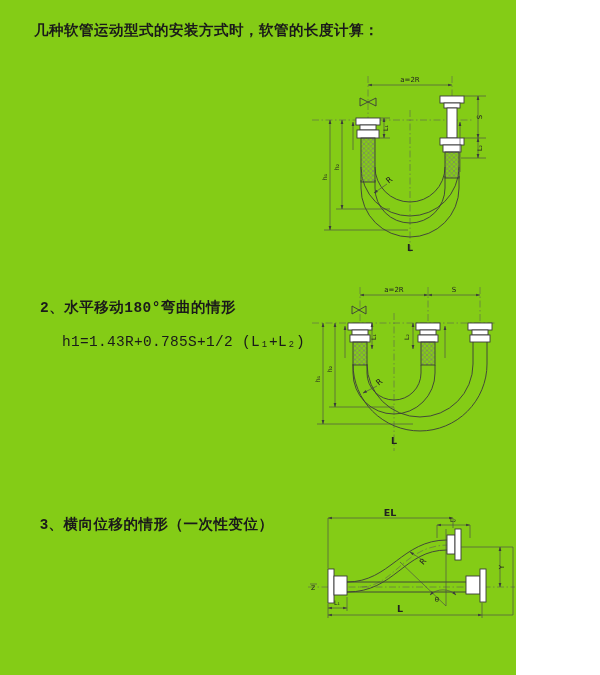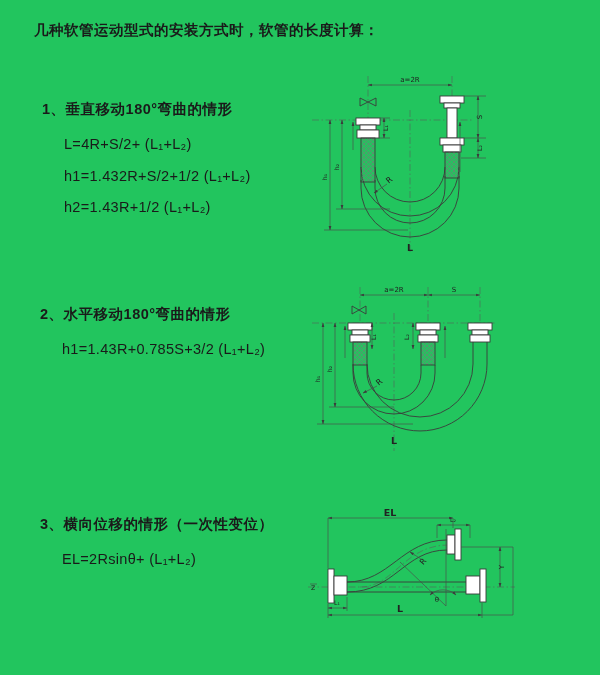--- a/index.html
+++ b/index.html
@@ -1,16 +1,16 @@
 <!DOCTYPE html>
 <html><head>
 <meta charset="utf-8">
 <style>
   html,body{margin:0;padding:0;background:#ffffff;}
-  #page{position:relative;width:600px;height:675px;background:#22c55e;overflow:hidden;
+  #page{position:relative;width:516px;height:675px;background:#84cc16;overflow:hidden;
         font-family:"Liberation Sans","DejaVu Sans",sans-serif;color:#1a1a1a;}
   .abs{position:absolute;}
   #doc-title{left:34px;top:21px;font-size:14.5px;font-weight:bold;letter-spacing:.5px;}
   .section{position:absolute;}
   .sec-heading{font-size:14.5px;font-weight:bold;letter-spacing:.5px;margin:0 0 10px 0;}
   .formula{font-size:14.5px;letter-spacing:.3px;margin:0 0 0 22px;height:31.5px;line-height:31.5px;white-space:pre;}
   svg{position:absolute;overflow:visible;}
   svg .ol{stroke:#3b3b3b;stroke-width:.9;fill:none;}
   svg .fw{stroke:#3b3b3b;stroke-width:.9;fill:#ffffff;}
   svg .dl{stroke:#4a4a4a;stroke-width:.65;fill:none;}
@@ -19,35 +19,28 @@
   svg text{fill:#222;font-family:"DejaVu Sans","Liberation Sans",sans-serif;}
   .t6{font-size:6.2px;} .t7{font-size:7px;} .t8{font-size:8px;} .t9{font-size:9.5px;font-weight:bold;}
 </style>
 </head>
 <body>
 
 <div id="page">
 
   <div id="doc-title" class="abs">几种软管运动型式的安装方式时，软管的长度计算：</div>
 
-  <div class="section" style="left:42px;top:100px;">
-    <div class="sec-heading">1、垂直移动180°弯曲的情形</div>
-    <div class="formula">L=4R+S/2+ (L₁+L₂)</div>
-    <div class="formula">h1=1.432R+S/2+1/2 (L₁+L₂)</div>
-    <div class="formula">h2=1.43R+1/2 (L₁+L₂)</div>
+
+  <div class="section" style="left:40px;top:298px;font-family:Liberation Mono, monospace;">
+    <div class="sec-heading">2、水平移动180°弯曲的情形</div>
+    <div class="formula">h1=1.43R+0.785S+1/2 (L₁+L₂)</div>
   </div>
 
-  <div class="section" style="left:40px;top:305px;">
-    <div class="sec-heading">2、水平移动180°弯曲的情形</div>
-    <div class="formula">h1=1.43R+0.785S+3/2 (L₁+L₂)</div>
-  </div>
-
-  <div class="section" style="left:40px;top:515px;">
+  <div class="section" style="left:40px;top:515px;text-align:center;">
     <div class="sec-heading">3、横向位移的情形（一次性变位）</div>
-    <div class="formula">EL=2Rsinθ+ (L₁+L₂)</div>
   </div>
 
   <svg style="left:310px;top:72px;" width="290" height="195" viewBox="0 0 290 195">
     <defs>
       <marker id="ar1" viewBox="0 0 10 10" refX="9.2" refY="5" markerWidth="6.5" markerHeight="6.5" orient="auto-start-reverse">
         <path d="M0,1.8 L10,5 L0,8.2 Z" fill="#3b3b3b"></path>
       </marker>
       <pattern id="hp1" width="4.5" height="4.5" patternUnits="userSpaceOnUse">
         <path d="M0,0 L4.5,4.5 M4.5,0 L0,4.5" stroke="#777" stroke-width="0.6"></path>
       </pattern>

